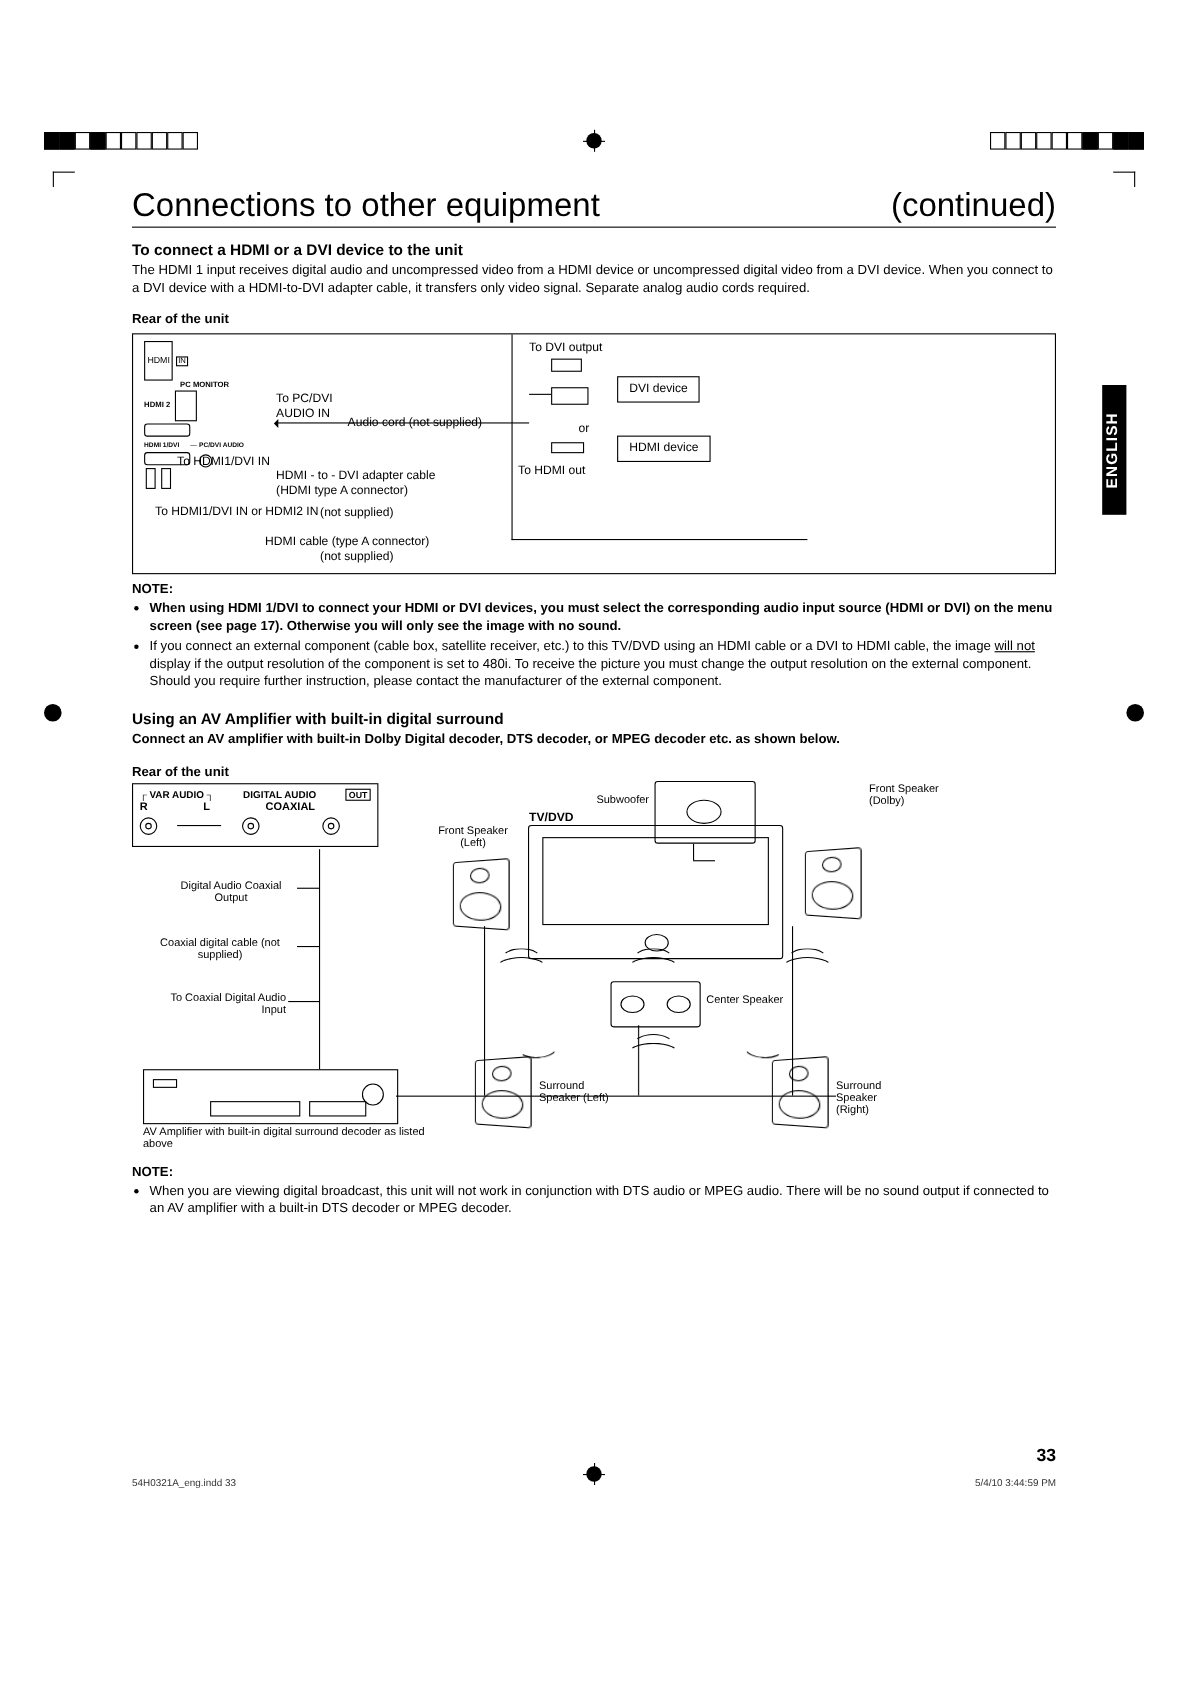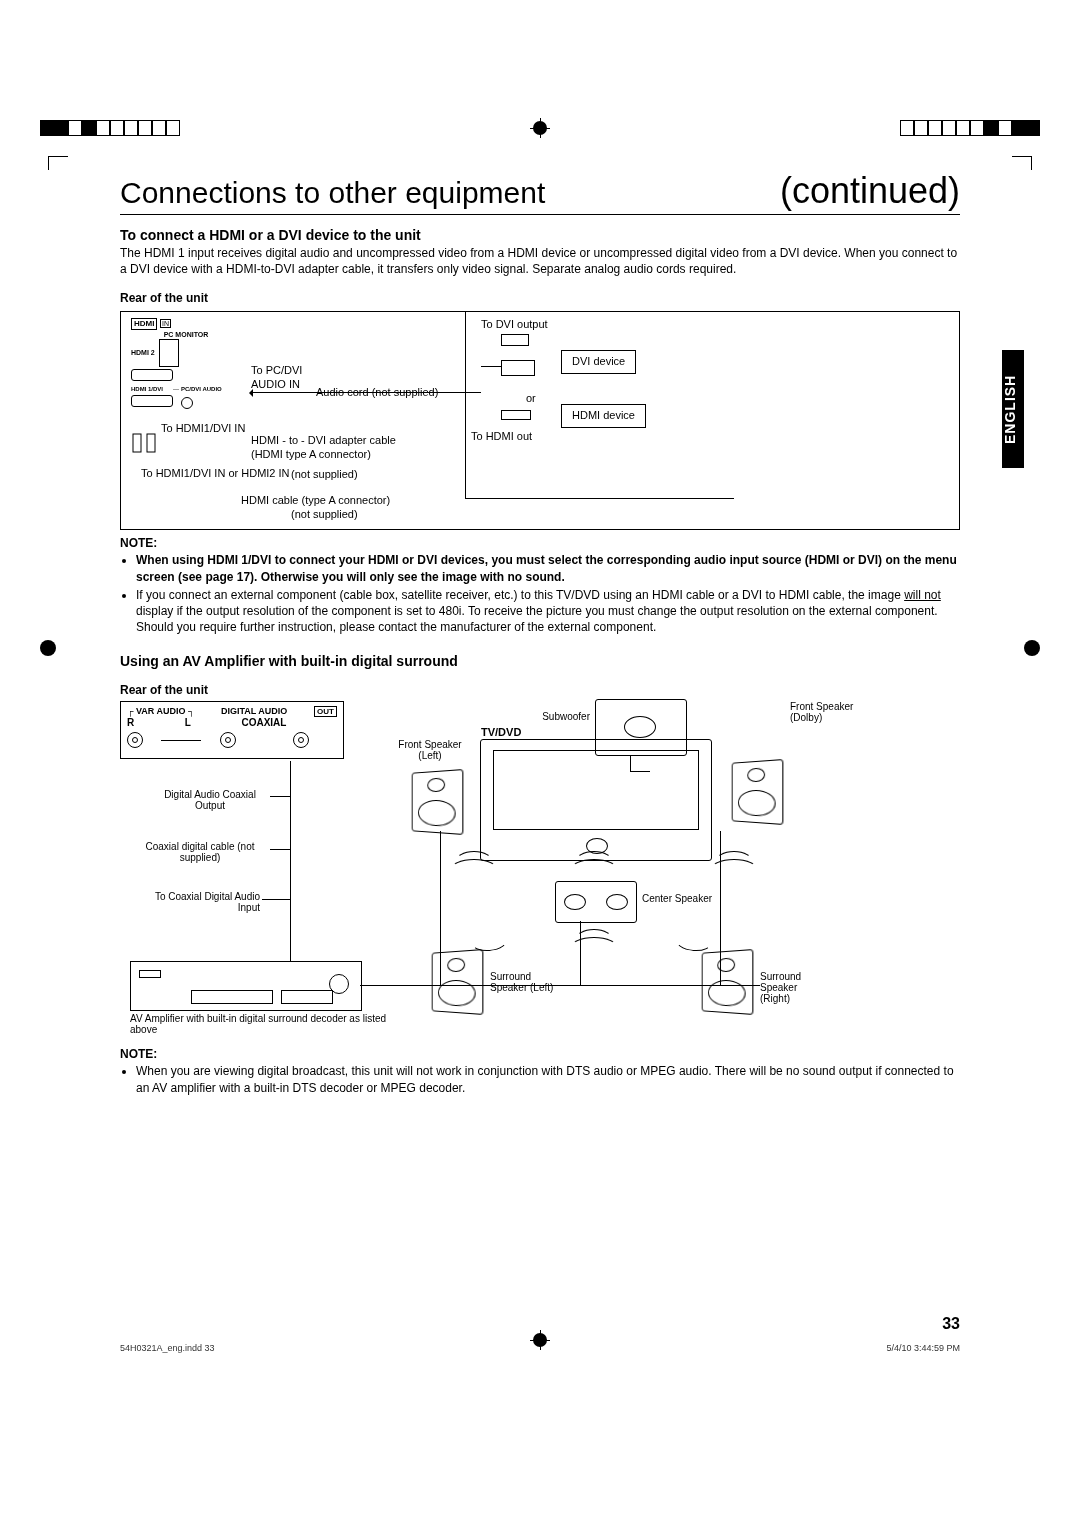--- a/index.html
+++ b/index.html
@@ -45,21 +45,21 @@
   }
 
   .title-row {
     display: flex;
     justify-content: space-between;
     align-items: baseline;
     border-bottom: 1px solid #000;
     padding-bottom: 2px;
   }
   .title-main { font-size: 30px; font-weight: 400; }
-  .title-cont { font-size: 36px; font-weight: 400; }
+  .title-cont { font-size: 30px; font-weight: 400; }
 
   .section-head { font-weight: bold; margin-top: 12px; font-size: 14px; }
   .para { font-size: 12px; line-height: 1.35; margin-top: 2px; }
   .small-head { font-weight: bold; font-size: 12px; margin-top: 14px; }
 
   .eng-tab {
     position: absolute;
     right: 56px;
     top: 350px;
     width: 22px;
@@ -87,21 +87,21 @@
     padding: 6px 8px;
     position: relative;
     height: 205px;
   }
   .port-panel {
     position: absolute;
     left: 10px; top: 6px;
     width: 110px;
     font-size: 9px;
   }
-  .port-panel .hdmi-logo { font-weight: bold; border:1px solid #000; padding:0 2px; display:inline-block; font-size:8px; }
+  .port-panel .hdmi-logo { font-weight: normal; border:1px solid #000; padding:12px 2px; display:inline-block; font-size:8px; }
   .port-panel .port { border:1px solid #000; width: 40px; height: 10px; border-radius: 3px; margin: 2px 0; background:#fff; display:inline-block;}
   .port-panel .dvi-port { border:1px solid #000; width:18px; height:24px; display:inline-block; text-align:center; font-size:7px; padding-top:2px;}
   .port-panel .audio-jack { border:1px solid #000; border-radius:50%; width:10px; height:10px; display:inline-block; }
 
   .label { position: absolute; font-size: 11px; }
   .L { text-align: left; } .R { text-align: right; } .C { text-align: center; }
 
   .device-box {
     border: 1px solid #000;
     padding: 4px 10px;
@@ -339,20 +339,21 @@
     <ul class="notes">
       <li><b>When using HDMI 1/DVI to connect your HDMI or DVI devices, you must select the corresponding audio input source (HDMI or DVI) on the menu screen (see page 17). Otherwise you will only see the image with no sound.</b></li>
       <li>
         <span>If you connect an external component (cable box, satellite receiver, etc.) to this TV/DVD using an HDMI cable or a DVI to HDMI cable, the image </span><span class="underline">will not</span><span> display if the output resolution of the component is set to 480i. To receive the picture you must change the output resolution on the external component.</span>
         <div>Should you require further instruction, please contact the manufacturer of the external component.</div>
       </li>
     </ul>
   </div>
 
   <div class="section-head" style="margin-top:18px;">Using an AV Amplifier with built-in digital surround</div>
+  <div class="para"><b>Connect an AV amplifier with built-in Dolby Digital decoder, DTS decoder, or MPEG decoder etc. as shown below.</b></div>
   <div class="small-head">Rear of the unit</div>
 
   <div class="av-diagram">
     <div class="av-outbox">
       <div class="hdr">
         <span>┌ <span>VAR AUDIO</span> ┐</span>
         <span>DIGITAL AUDIO</span>
         <span class="out-badge">OUT</span>
       </div>
       <div style="display:flex;justify-content:space-between;font-weight:bold;font-size:10px;">

